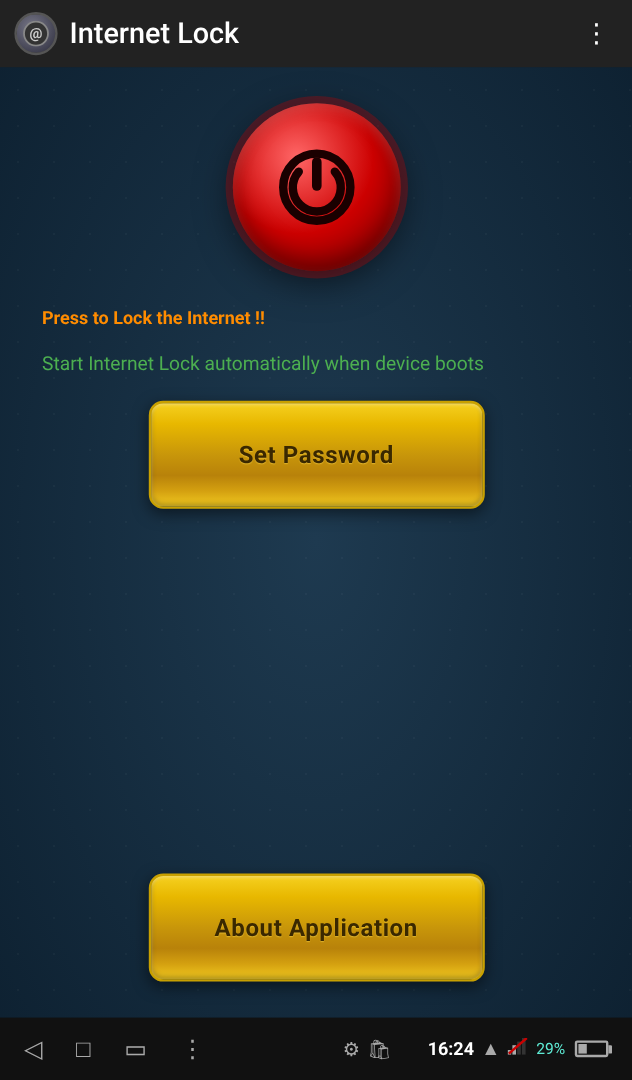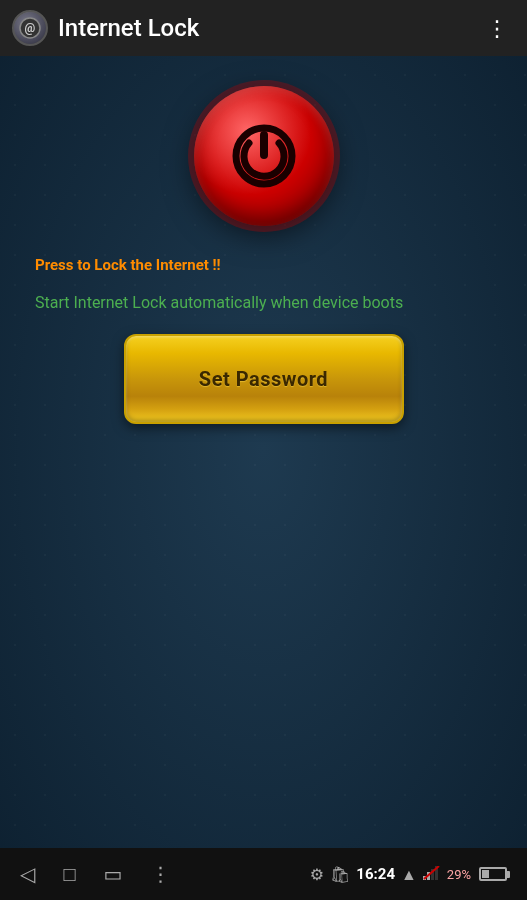--- a/index.html
+++ b/index.html
@@ -219,29 +219,30 @@
 
     .status-icon {
       color: #aaaaaa;
       font-size: 16px;
     }
 
     .time-text {
       color: #ffffff;
       font-size: 15px;
       font-weight: bold;
+      margin-left: 24px;
     }
 
     .signal-bars {
       color: #aaaaaa;
       font-size: 14px;
     }
 
     .battery-text {
-      color: #fca5a5;
+      color: #5eead4;
       font-size: 13px;
     }
 
     .battery-icon {
       display: inline-flex;
       align-items: center;
       justify-content: center;
       width: 28px;
       height: 14px;
       border: 2px solid #aaa;
@@ -304,20 +305,21 @@
     </div>
 
     <div class="press-to-lock">Press to Lock the Internet !!</div>
 
     <div class="auto-start-text">Start Internet Lock automatically when device boots</div>
 
     <div class="gold-button">Set Password</div>
 
     <div class="spacer"></div>
 
+    <div class="gold-button" style="margin-bottom: 10px;">About Application</div>
 
   </div>
 
   <div class="bottom-bar">
     <div class="nav-icons">
       <span class="nav-icon">◁</span>
       <span class="nav-icon">□</span>
       <span class="nav-icon">▭</span>
       <span class="nav-icon">⋮</span>
     </div>

